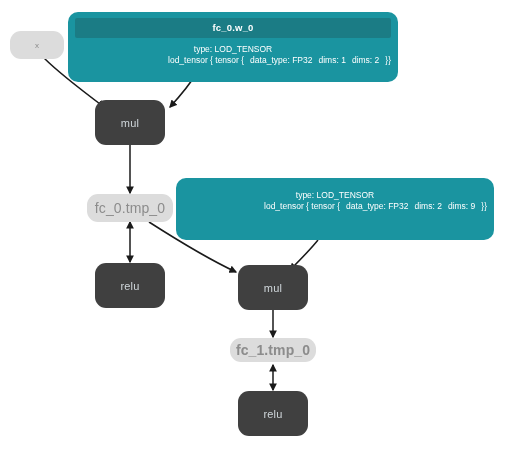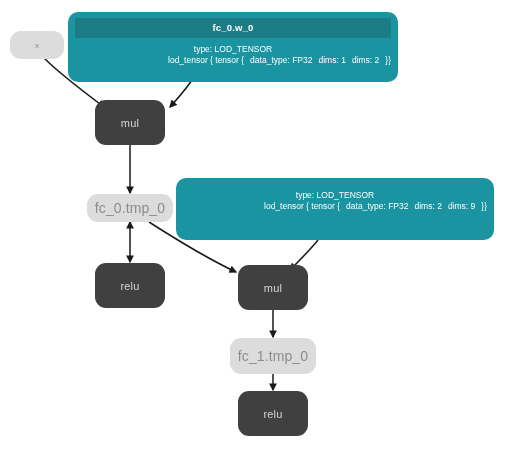--- a/index.html
+++ b/index.html
@@ -158,21 +158,21 @@
     <div class="tensor-body">
       <span class="row-type">type: LOD_TENSOR</span>
       <span class="row-spec"><span>lod_tensor {  tensor {</span><span class="sp"></span><span>data_type: FP32</span><span class="sp"></span><span>dims: 2</span><span class="sp"></span><span>dims: 9</span><span class="sp"></span><span>}}</span></span>
     </div>
   </div>
 
   <div class="node op-node" style="left:238px; top:265px; width:70px; height:45px;">
     <span>mul</span>
   </div>
 
-  <div class="node var-node" style="left:230px; top:338px; width:86px; height:36px;">
+  <div class="node var-node" style="left:230px; top:338px; width:86px; height:24px;font-weight:bold;">
     <span>fc_1.tmp_0</span>
   </div>
 
   <div class="node op-node" style="left:238px; top:391px; width:70px; height:45px;">
     <span>relu</span>
   </div>
 
 </div>
 
 </body></html>

